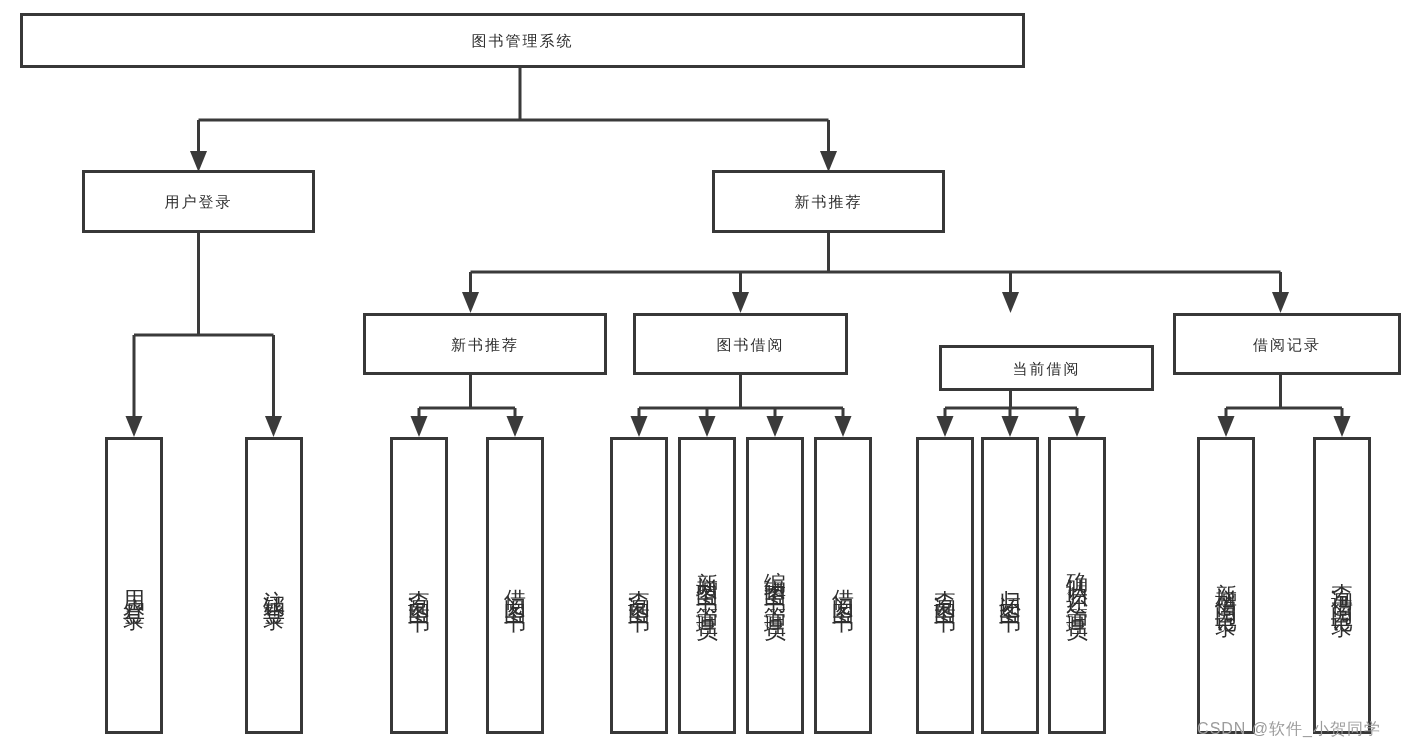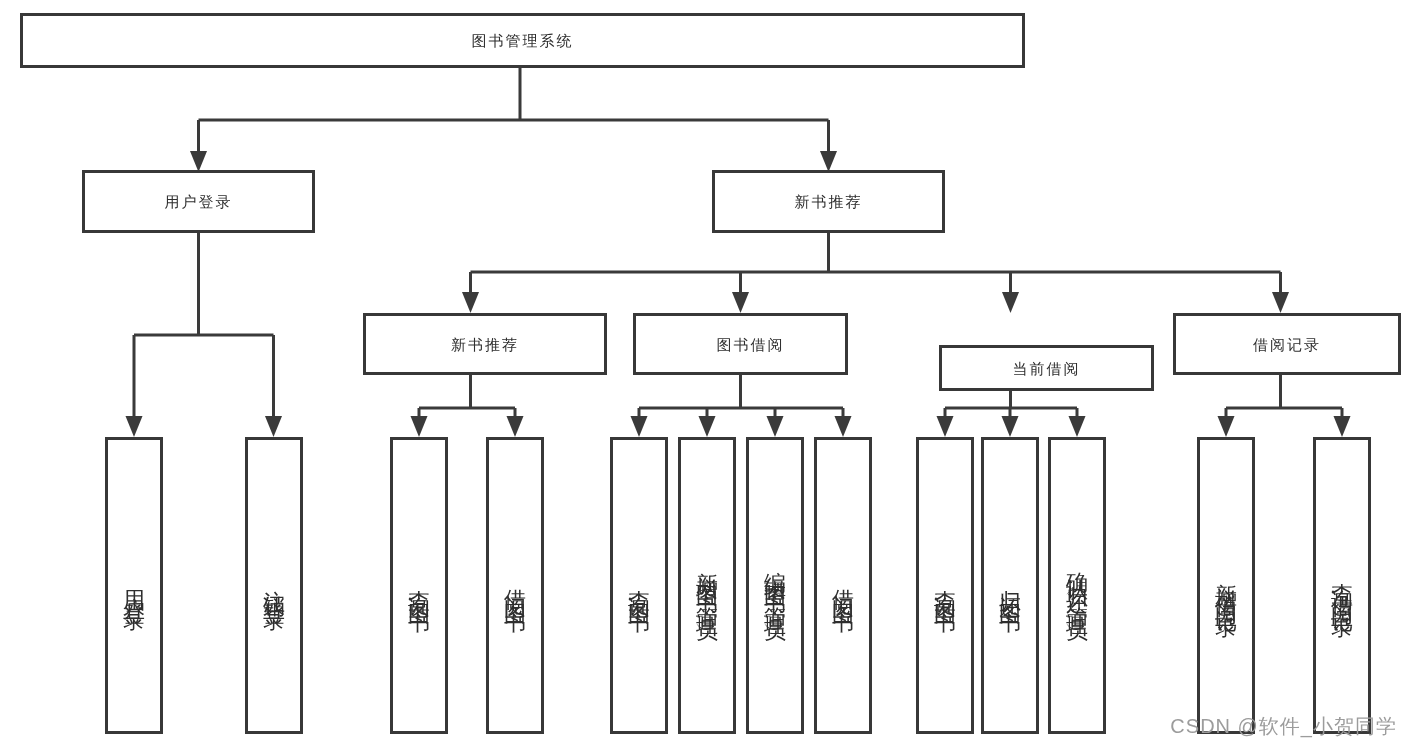--- a/index.html
+++ b/index.html
@@ -47,23 +47,23 @@
   }
   .node.v {
     writing-mode: vertical-rl;
     text-orientation: mixed;
     font-size: 22px;
     letter-spacing: 7px;
     line-height: 1;
   }
   .watermark {
     position: absolute;
-    right: 8px;
+    right: 24px;
     bottom: 7px;
-    font-size: 20px;
+    font-size: 16px;
     letter-spacing: 1px;
     color: var(--watermark, #9c9c9c);
     white-space: nowrap;
   }
 </style>
 </head>
 <body>
 
 <div class="canvas">
 

